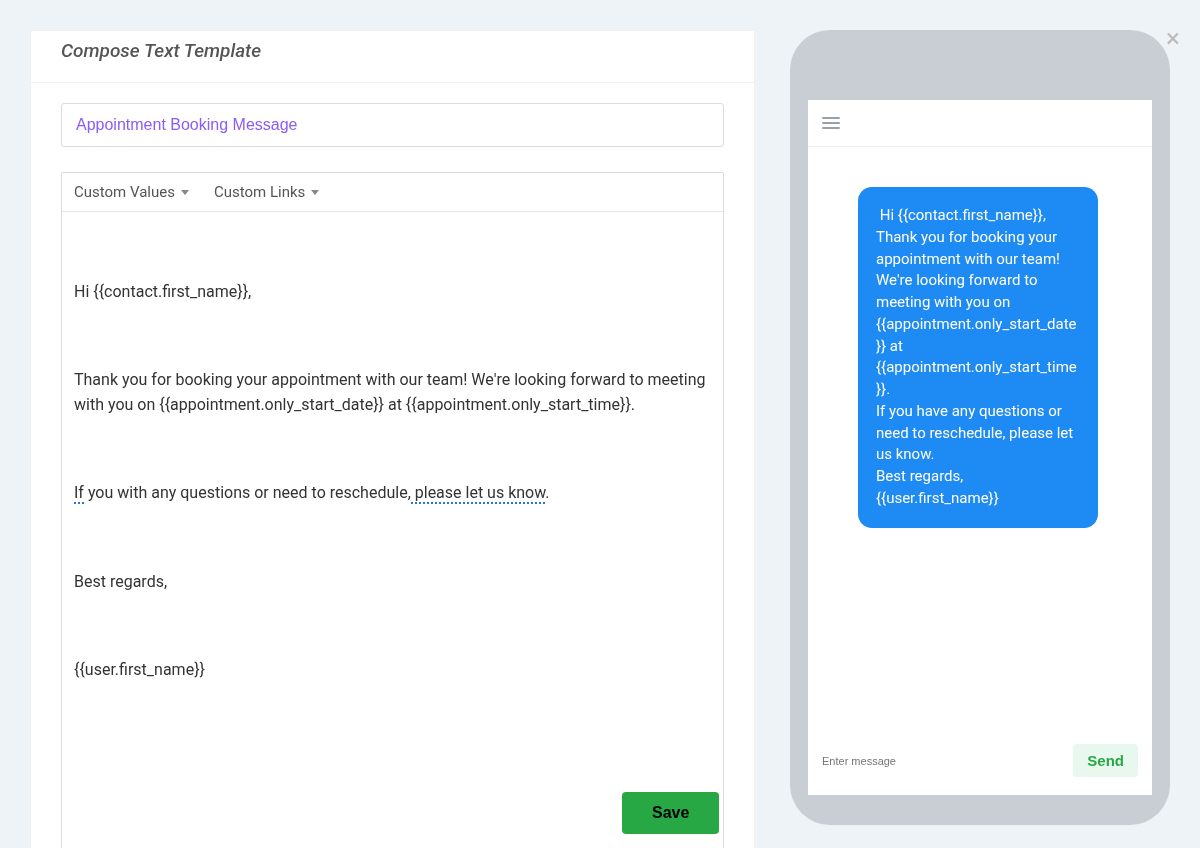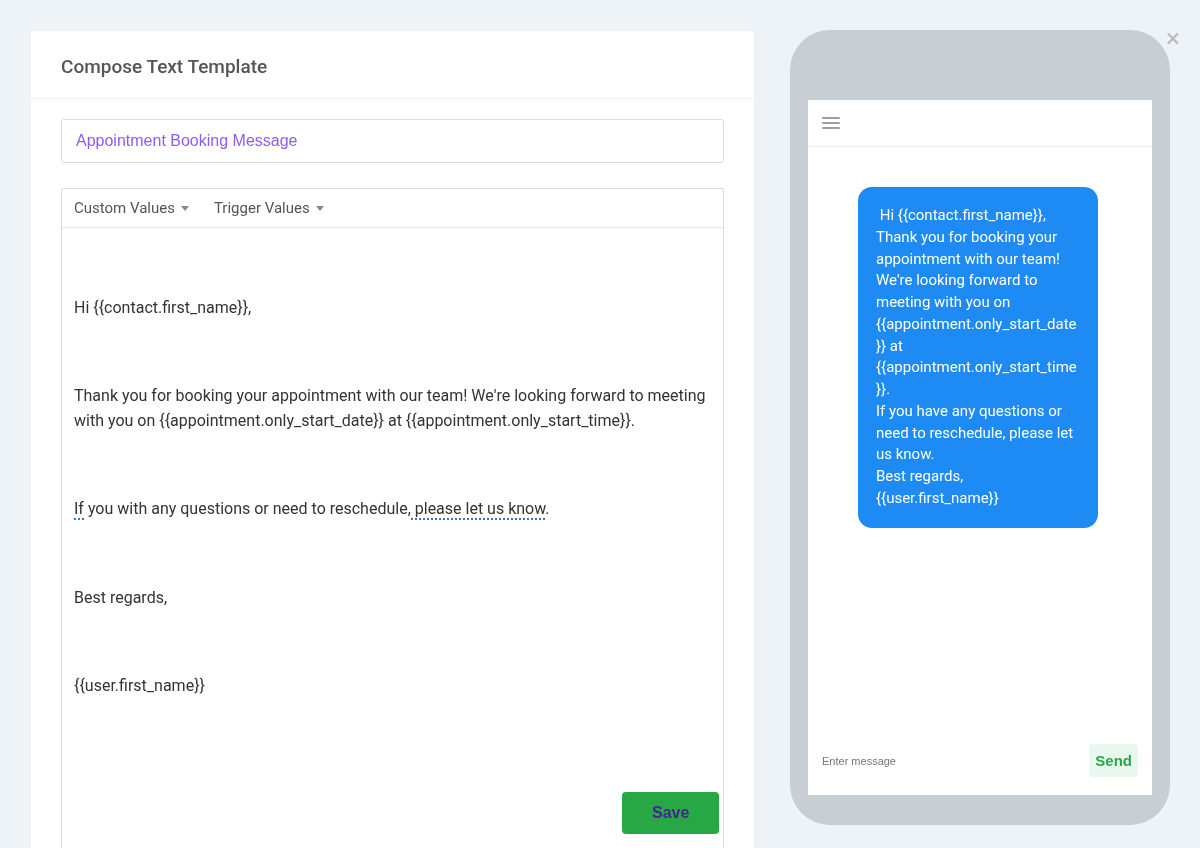--- a/index.html
+++ b/index.html
@@ -20,22 +20,23 @@
   }
   
   .compose-panel {
     background: #fff;
     width: 725px;
     min-height: 818px;
     border: 1px solid #f0f0f0;
     border-radius: 2px;
   }
   .panel-header {
-    padding: 24px 30px 20px;
+    padding: 8px 30px 20px;
     border-bottom: 1px solid #f2f2f2;
+    font-style: italic;
   }
   .panel-header h1 {
     font-size: 19px;
     font-weight: 500;
     color: #555;
   }
   .panel-body {
     padding: 20px 30px 0;
   }
   .title-input {
@@ -84,21 +85,21 @@
     outline: none;
   }
   .editor-body p { margin-bottom: 14px; }
   .spellhint { border-bottom: 2px dotted #2a76d2; }
   .save-btn {
     position: absolute;
     left: 622px;
     top: 792px;
     padding: 12px 30px;
     background: #27a844;
-    color: #4c1d95;
+    color: #000000;
     border: none;
     border-radius: 4px;
     font-size: 16px;
     font-weight: 600;
     cursor: pointer;
   }
   
   .phone {
     width: 380px;
     height: 795px;
@@ -153,21 +154,21 @@
     flex: 1;
     border: none;
     font-size: 11px;
     color: #888;
     outline: none;
   }
   .send-btn {
     background: #e8f8ee;
     color: #27a844;
     border: none;
-    padding: 8px 6px;
+    padding: 8px 14px;
     border-radius: 4px;
     font-size: 15px;
     font-weight: 600;
     cursor: pointer;
   }
   
   .close-x {
     position: absolute;
     top: 25px; right: 20px;
     font-size: 26px;
@@ -190,21 +191,21 @@
     <div class="panel-body">
       <input class="title-input" type="text" value="Appointment Booking Message" style="">
 
       <div class="editor">
         <div class="editor-toolbar">
           <div class="dd">
             <span>Custom Values</span>
             <span class="chevron"></span>
           </div>
           <div class="dd">
-            <span>Trigger Values</span>
+            <span>Custom Links</span>
             <span class="chevron"></span>
           </div>
         </div>
         <div class="editor-body" contenteditable="true" style="">
           <p>Hi {{contact.first_name}},</p>
           <p><span>Thank you for booking your appointment with our team! </span><span class="">We're</span><span> looking forward to meeting with you on {{appointment.only_start_date}} at {{appointment.only_start_time}}.</span></p>
           <p><span class="spellhint">If</span><span> you with any questions or need to reschedule,</span><span class="spellhint"> please let us know</span><span>.</span></p>
           <p>Best regards,</p>
           <p>{{user.first_name}}</p>
           

